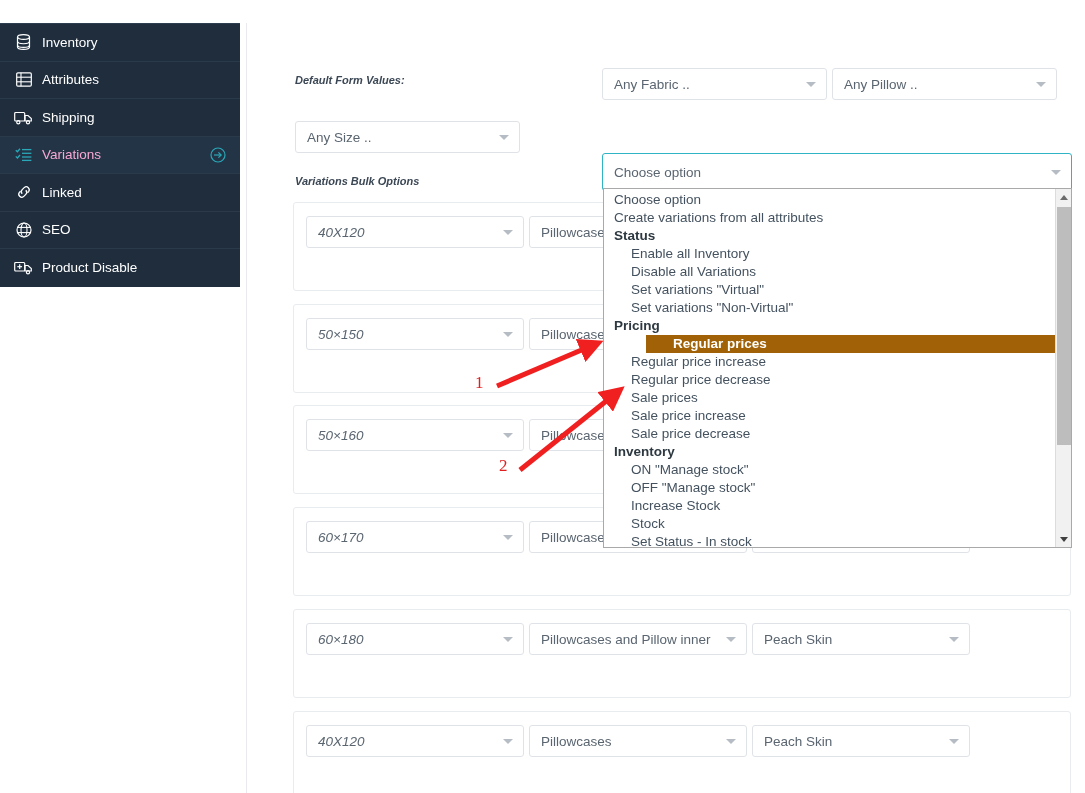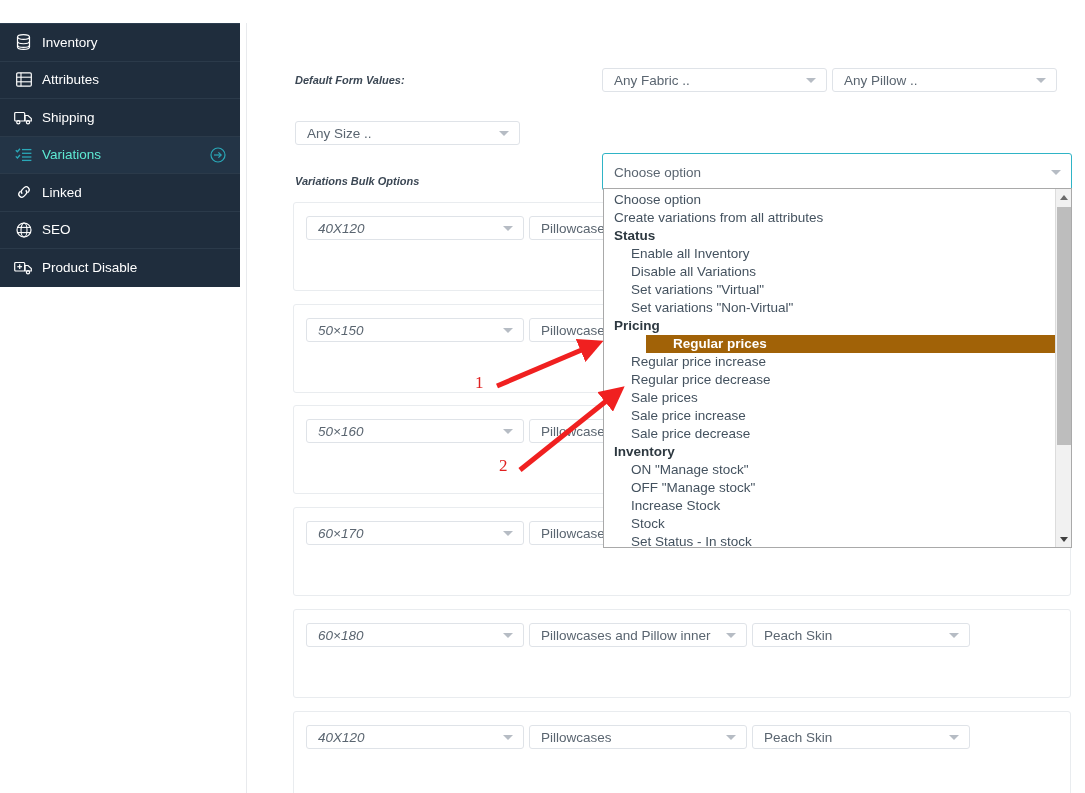--- a/index.html
+++ b/index.html
@@ -31,21 +31,21 @@
     align-items: center;
     padding: 0 14px 0 14px;
     border-bottom: 1px solid #2b3a4a;
     color: #ffffff;
     font-size: 13.5px;
     cursor: pointer;
     background: #1f2d3d;
   }
   .side-item.active {
     background: #233446;
-    color: #5eead4;
+    color: #f9a8d4;
     text-align: right;
   }
   .side-ico {
     width: 19px; height: 16px;
     margin-right: 9px;
     display: inline-flex;
     align-items: center;
     justify-content: center;
     flex: none;
   }
@@ -83,21 +83,21 @@
     color: #3b4754;
     white-space: nowrap;
   }
 
   
   .sel {
     position: absolute;
     background: #ffffff;
     border: 1px solid #dfe3e8;
     border-radius: 3px;
-    height: 24px;
+    height: 32px;
     display: flex;
     align-items: center;
     padding: 0 26px 0 11px;
     font-size: 13.5px;
     color: #5a6570;
     cursor: pointer;
     overflow: hidden;
     white-space: nowrap;
   }
   .sel .caret {

